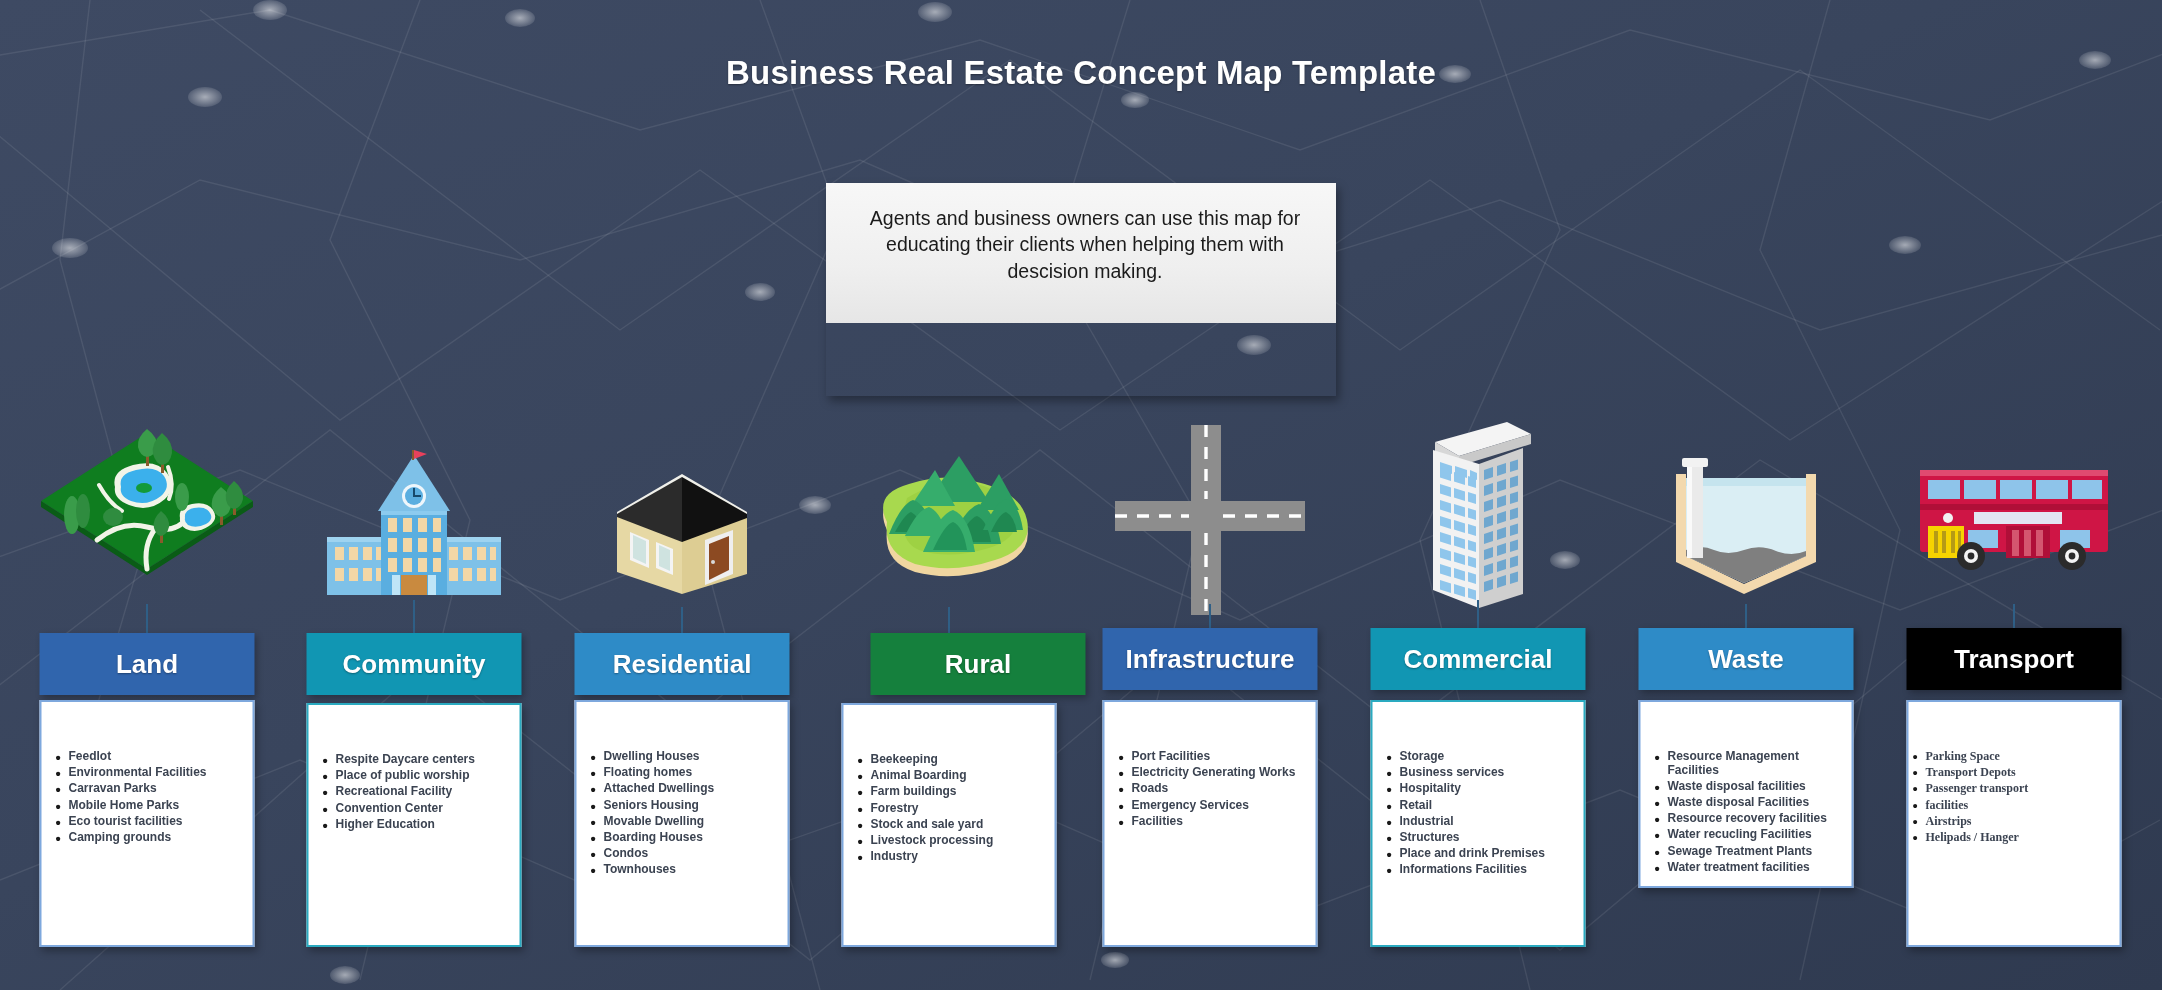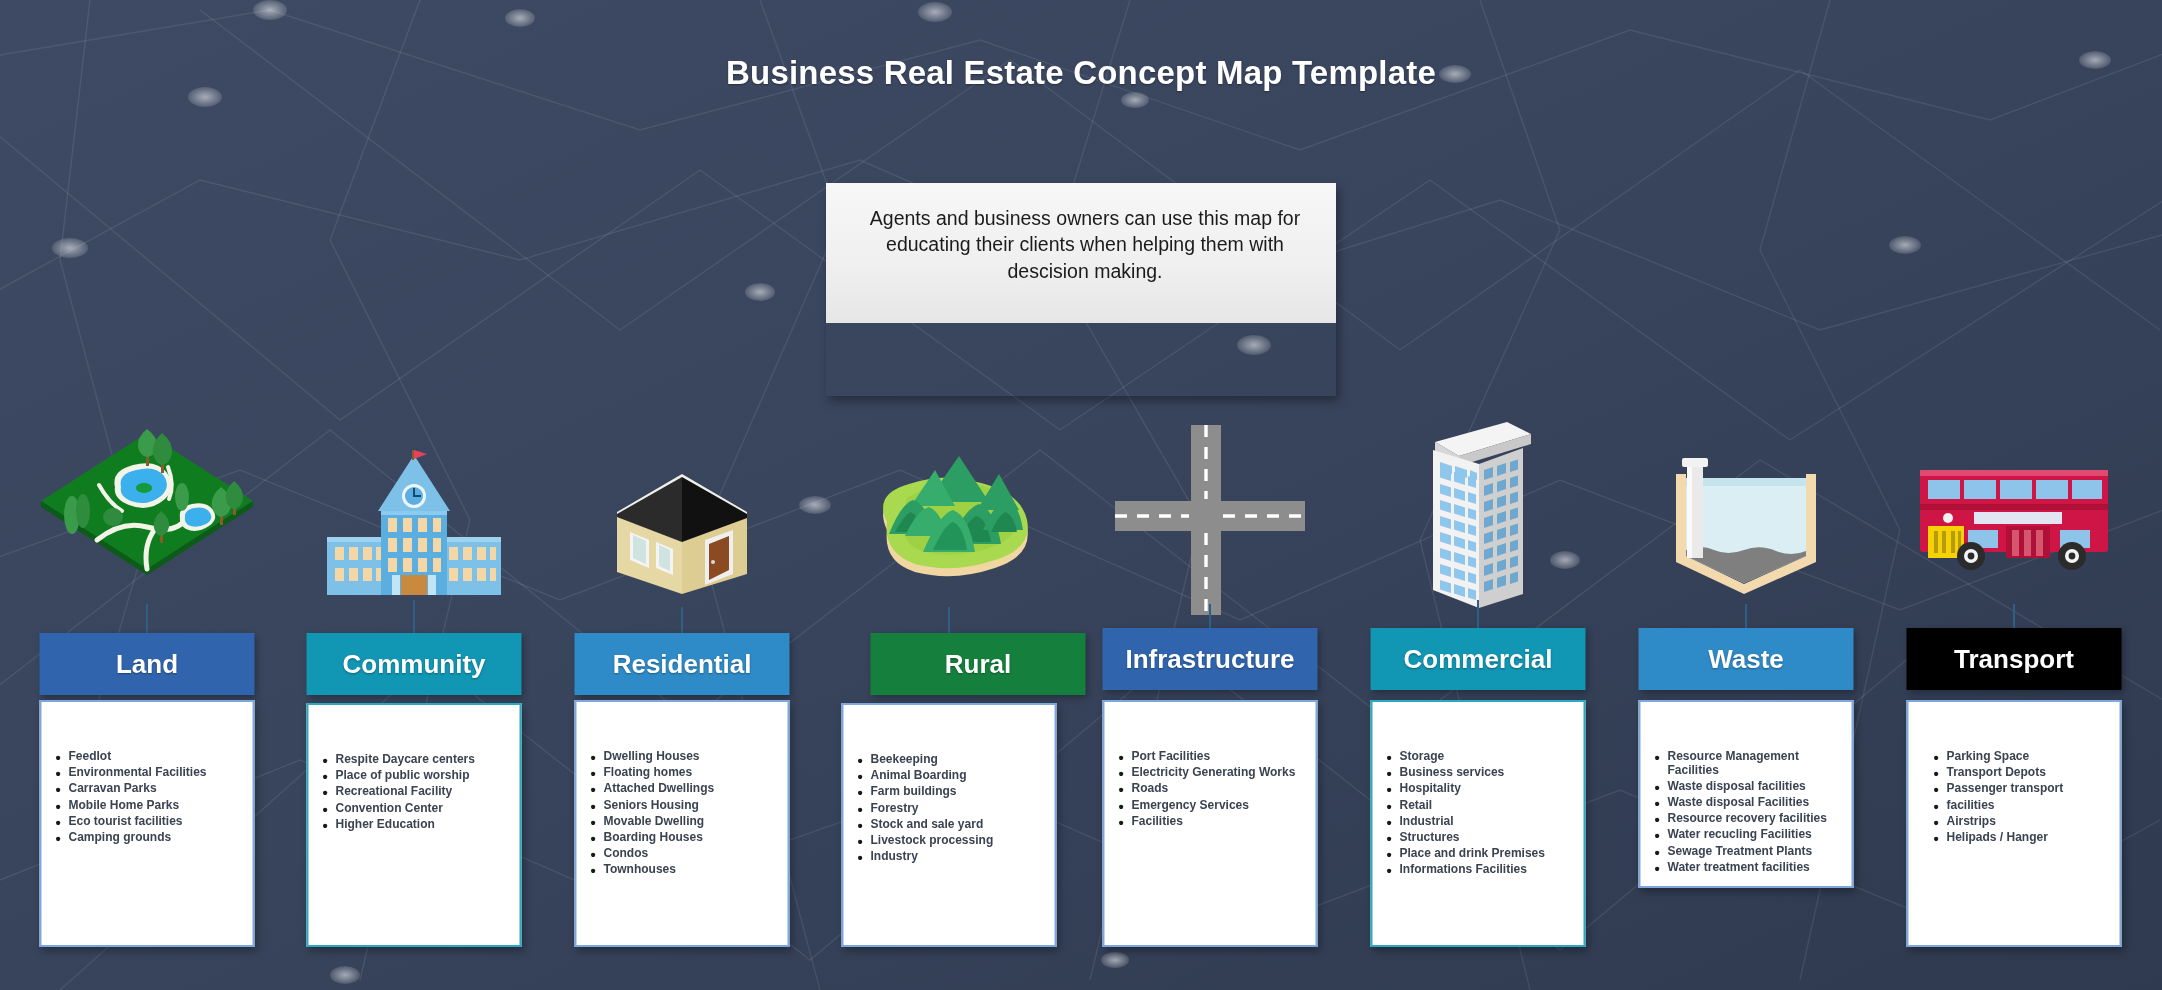--- a/index.html
+++ b/index.html
@@ -474,21 +474,21 @@
           <circle cx="57" cy="104" r="14" fill="#2b2b2b"></circle>
             <circle cx="57" cy="104" r="7" fill="#f4f4f4"></circle>
             <circle cx="57" cy="104" r="3.4" fill="#2b2b2b"></circle>
           <circle cx="158" cy="104" r="14" fill="#2b2b2b"></circle>
             <circle cx="158" cy="104" r="7" fill="#f4f4f4"></circle>
             <circle cx="158" cy="104" r="3.4" fill="#2b2b2b"></circle>
         </g>
       </svg></div>
       <div class="connector" style="left: 2014px; top: 184px; height: 24px;"></div>
       <div class="hdr" style="left: 2014px; top: 208px; width: 215px; height: 62px; background: #000000;">Transport</div>
-      <div class="card" style="left: 2014px; top: 280px; width: 215px; height: 247px; border: 2px solid rgb(126, 168, 221); padding: 48px 12px 10px 25px;">
+      <div class="card" style="left: 2014px; top: 280px; width: 215px; height: 247px; border: 2px solid rgb(126, 168, 221); padding: 48px 12px 10px 4px; font-family: Liberation Serif, serif;">
         <ul>
           <li>Parking Space</li>
           <li>Transport Depots</li>
           <li>Passenger transport</li>
           <li>facilities</li>
           <li>Airstrips</li>
           <li>Helipads / Hanger</li>
         </ul>
       </div>
     </div>

